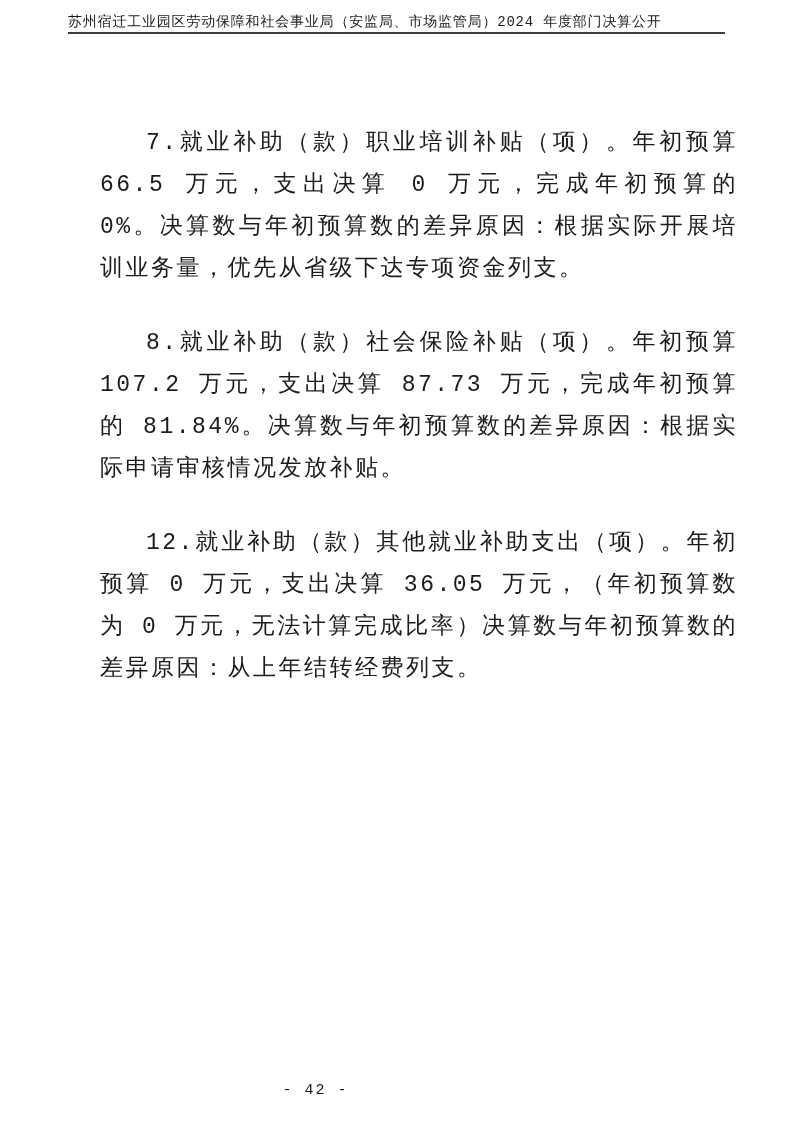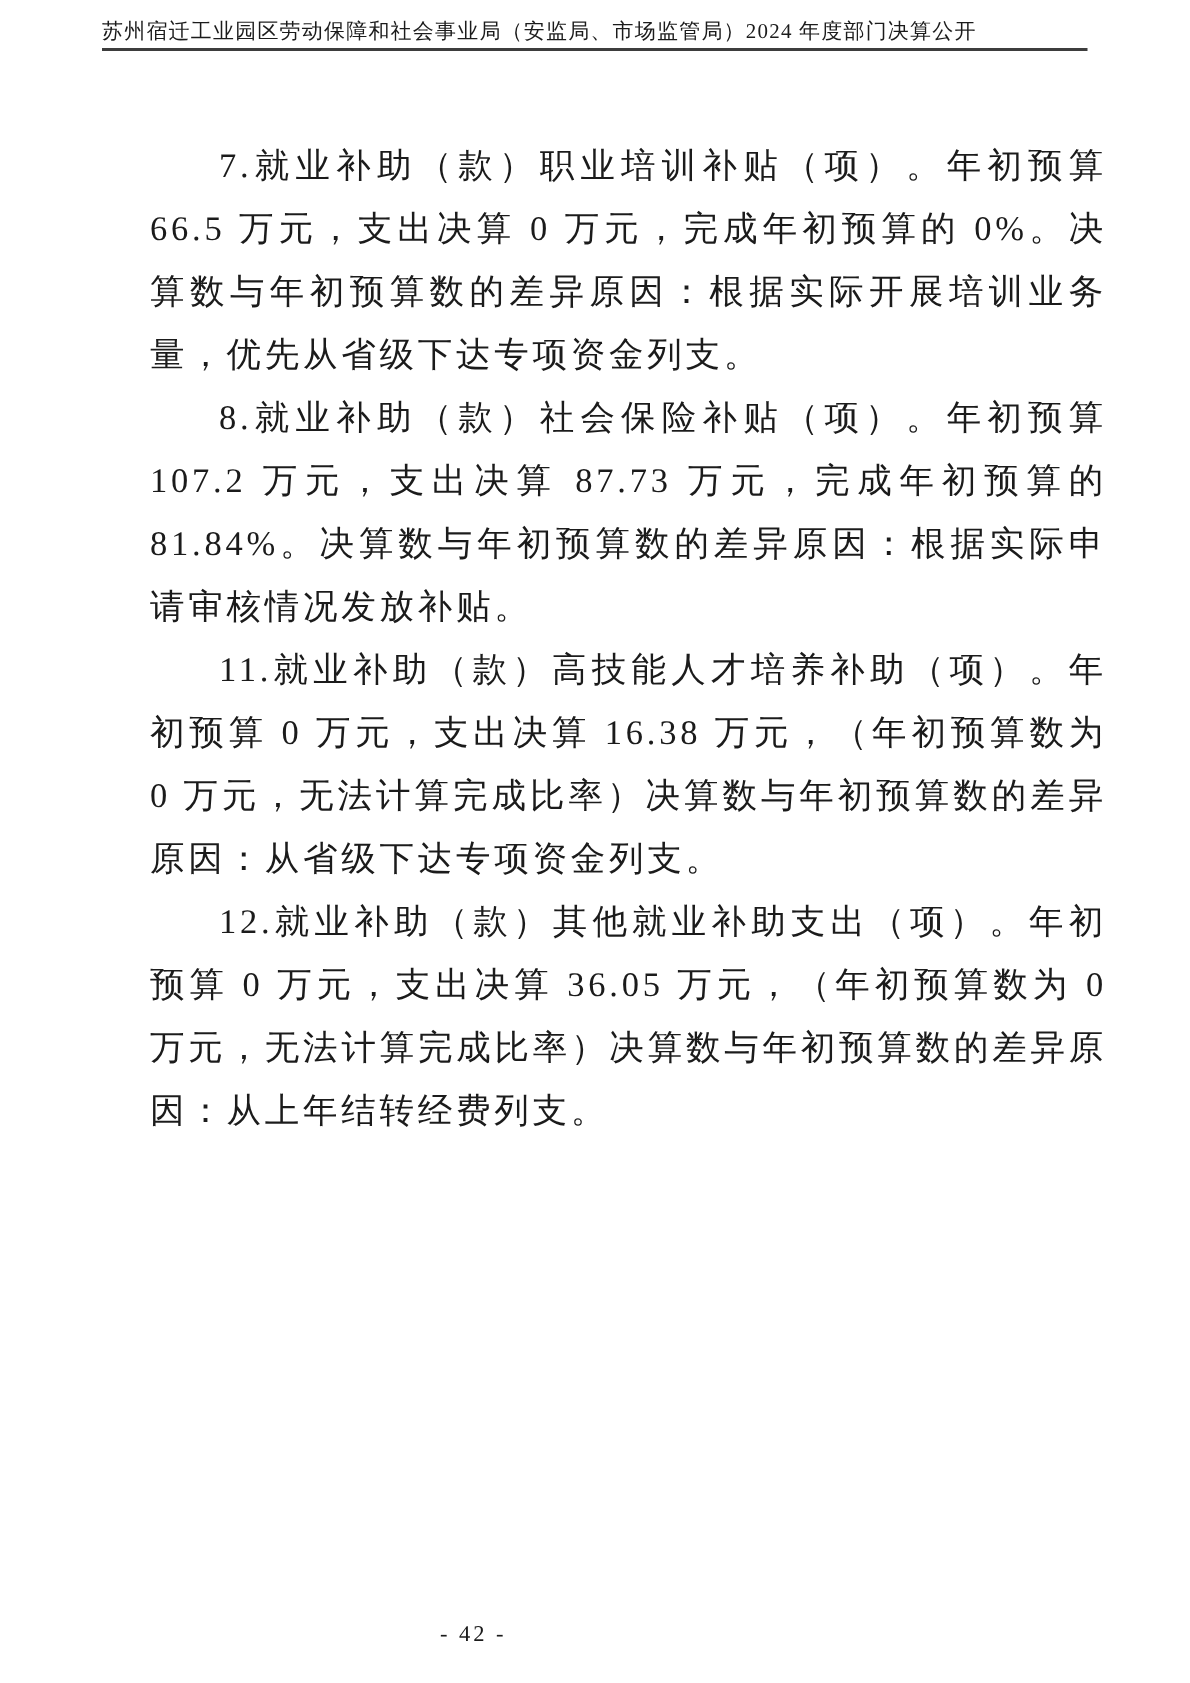--- a/index.html
+++ b/index.html
@@ -7,21 +7,21 @@
     --rule-color:#3d3d3d;
     --page-bg:#ffffff;
   }
   html,body{margin:0;padding:0;background:#ffffff;}
   .page{
     position:relative;
     width:793px;
     height:1122px;
     background:var(--page-bg);
     overflow:hidden;
-    font-family:Liberation Serif, serif;
+    font-family:Liberation Mono, monospace;
     color:var(--text-color);
   }
   .doc-header{
     position:absolute;
     left:68px;
     top:13px;
     width:657px;
   }
   .doc-header-title{
     font-size:14px;
@@ -47,20 +47,21 @@
     letter-spacing:2.5px;
     text-align:justify;
     text-justify:inter-character;
   }
   .para{
     margin:0;
     padding:0;
   }
   .para.indent{
     text-indent:2em;
+    margin-top:32px;
   }
   .doc-footer{
     position:absolute;
     left:0;
     top:1081px;
     width:631px;
     text-align:center;
   }
   .page-number{
     font-size:15px;
@@ -75,21 +76,20 @@
 
   <div class="doc-header">
     <div class="doc-header-title">苏州宿迁工业园区劳动保障和社会事业局（安监局、市场监管局）2024 年度部门决算公开</div>
   </div>
   <div class="doc-header-rule"></div>
 
   <div class="doc-body">
 
       <p class="para indent">7.就业补助（款）职业培训补贴（项）。年初预算 66.5 万元，支出决算 0 万元，完成年初预算的 0%。决算数与年初预算数的差异原因：根据实际开展培训业务量，优先从省级下达专项资金列支。</p>
       <p class="para indent">8.就业补助（款）社会保险补贴（项）。年初预算 107.2 万元，支出决算 87.73 万元，完成年初预算的 81.84%。决算数与年初预算数的差异原因：根据实际申请审核情况发放补贴。</p>
-      <p class="para indent">11.就业补助（款）高技能人才培养补助（项）。年初预算 0 万元，支出决算 16.38 万元，（年初预算数为 0 万元，无法计算完成比率）决算数与年初预算数的差异原因：从省级下达专项资金列支。</p>
       <p class="para indent">12.就业补助（款）其他就业补助支出（项）。年初预算 0 万元，支出决算 36.05 万元，（年初预算数为 0 万元，无法计算完成比率）决算数与年初预算数的差异原因：从上年结转经费列支。</p>
     </div>
 
   <div class="doc-footer">
     <span class="page-number">- 42 -</span>
   </div>
 
 </div>
 
 </body></html>

